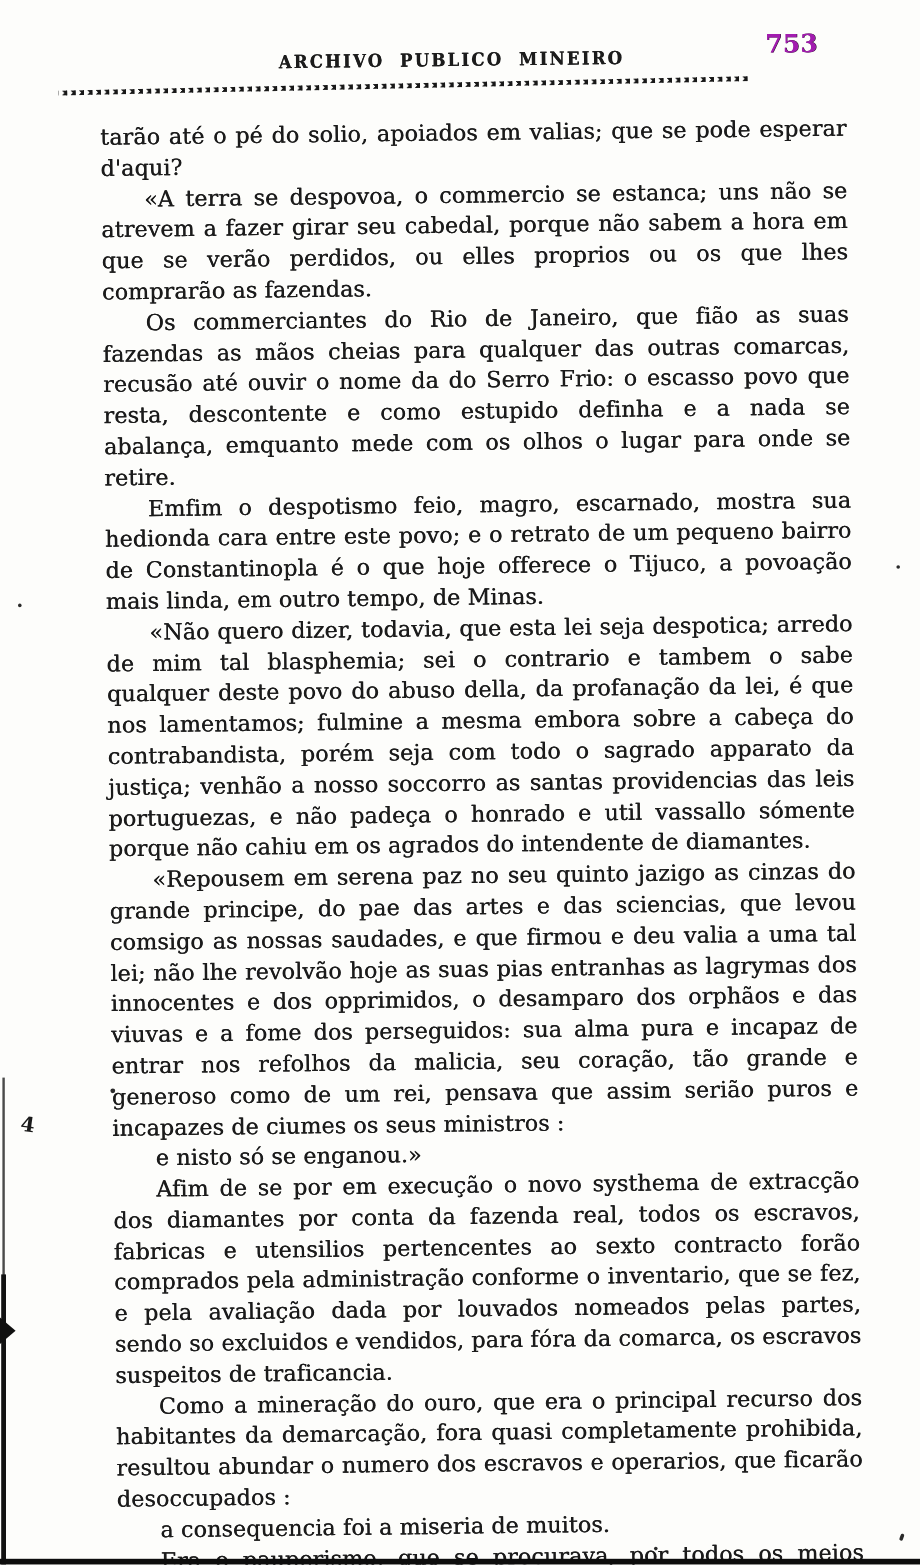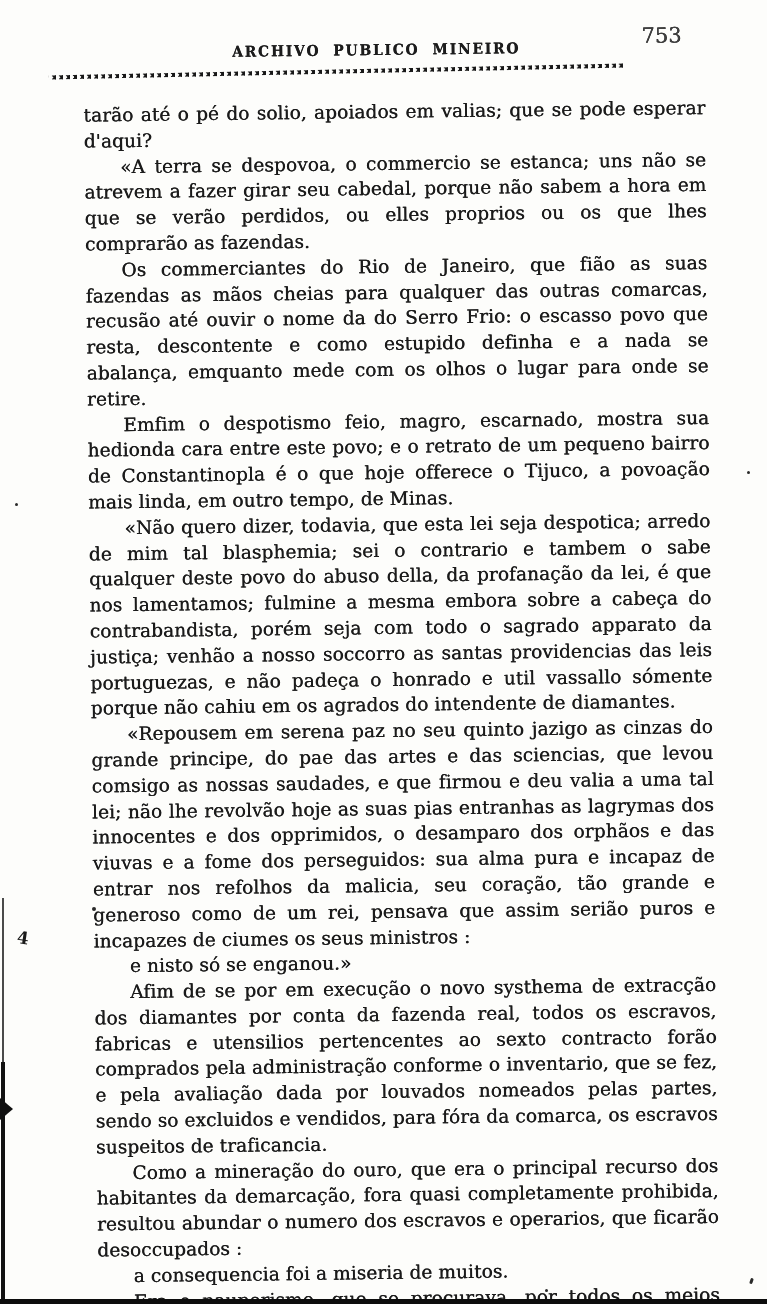--- a/index.html
+++ b/index.html
@@ -27,21 +27,21 @@
   }
   .header-title span{
     display:inline-block;
     font-size:15px; font-weight:bold;
     letter-spacing:2px; word-spacing:7px;
     transform:scaleX(0.92);
     text-shadow:0.3px 0 0 #1c1c1c;
   }
   .page-number{
     position:absolute; top:27px; right:78px;
-    font-size:21px; font-weight:normal; color:#404040;
+    font-size:21px; font-weight:bold; color:#a21caf;
     text-shadow:0.3px 0 0 #161616;
   }
   .header-rule{
     position:absolute; top:69px; left:56px; width:576px; height:4px;
     transform:rotate(-0.5deg);
     background:
       linear-gradient(135deg, transparent 58%, #171717 58%) 0 0/7px 4px repeat-x,
       linear-gradient(45deg,  transparent 58%, #171717 58%) 0 0/7px 4px repeat-x;
   }
   .body-text{

